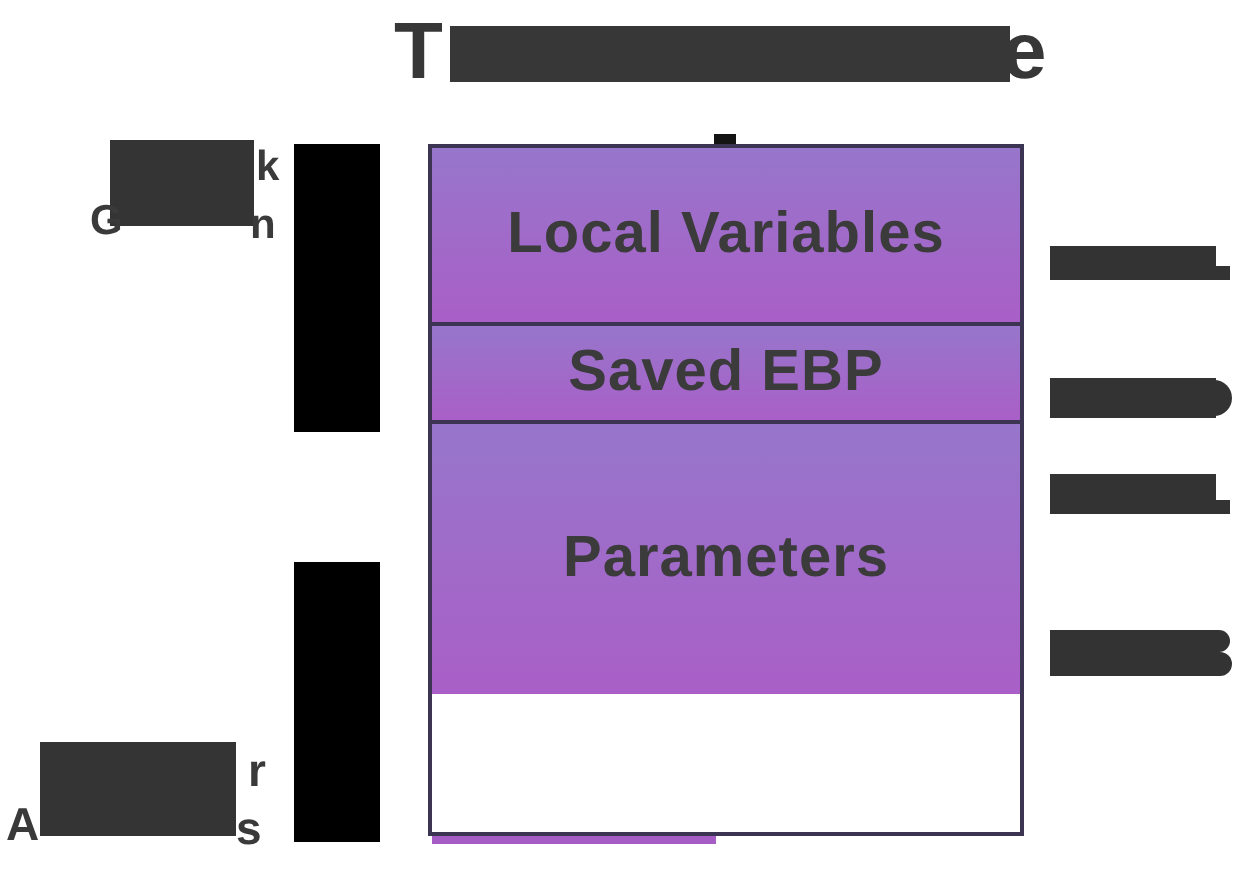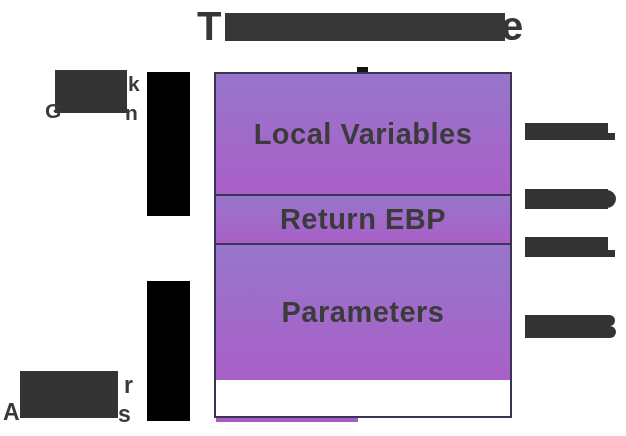--- a/index.html
+++ b/index.html
@@ -34,21 +34,21 @@
   #stack{
     position:absolute;left:214px;top:72px;width:294px;height:342px;
     border:2px solid #3b3452;
   }
   .frame{
     display:flex;align-items:center;justify-content:center;
     background:linear-gradient(180deg,#9776CB 0%,#A95FC7 100%);
     font-size:29px;font-weight:bold;color:#3b3b3b;letter-spacing:0.5px;
   }
   .frame + .frame{border-top:2px solid #3b3452;}
-  #frame-local{height:120px;}
+  #frame-local{height:87px;}
   #frame-ebp{height:47px;}
   #frame-ret{height:50px;}
   #frame-params{height:135px;text-align:center;}
   #stack-top-tick{position:absolute;left:357px;top:67px;width:11px;height:6px;background:#141414;}
   #stack-bottom-strip{position:absolute;left:216px;top:418px;width:142px;height:4px;background:#A55CC4;}
   
   .addr{position:absolute;left:525px;width:83px;background:#333333;}
   #addr-1{top:123px;height:17px;}
   #addr-2{top:189px;height:20px;}
   #addr-3{top:237px;height:20px;}
@@ -92,21 +92,21 @@
   <div id="ha-redaction"></div>
   <span class="side-frag ha" id="ha-s">s</span>
 
   <div id="stack-top-tick"></div>
 
   <div id="stack">
     <div class="frame" id="frame-local">
       <span>Local Variables</span>
     </div>
     <div class="frame" id="frame-ebp">
-      <span>Return EBP</span>
+      <span>Saved EBP</span>
     </div>
     <div class="frame" id="frame-params">
       <span>Parameters</span>
     </div>
   </div>
   <div id="stack-bottom-strip"></div>
 
   <div class="addr frag-foot" id="addr-1"></div>
   <div class="addr frag-round" id="addr-2"></div>
   <div class="addr frag-foot" id="addr-3"></div>

